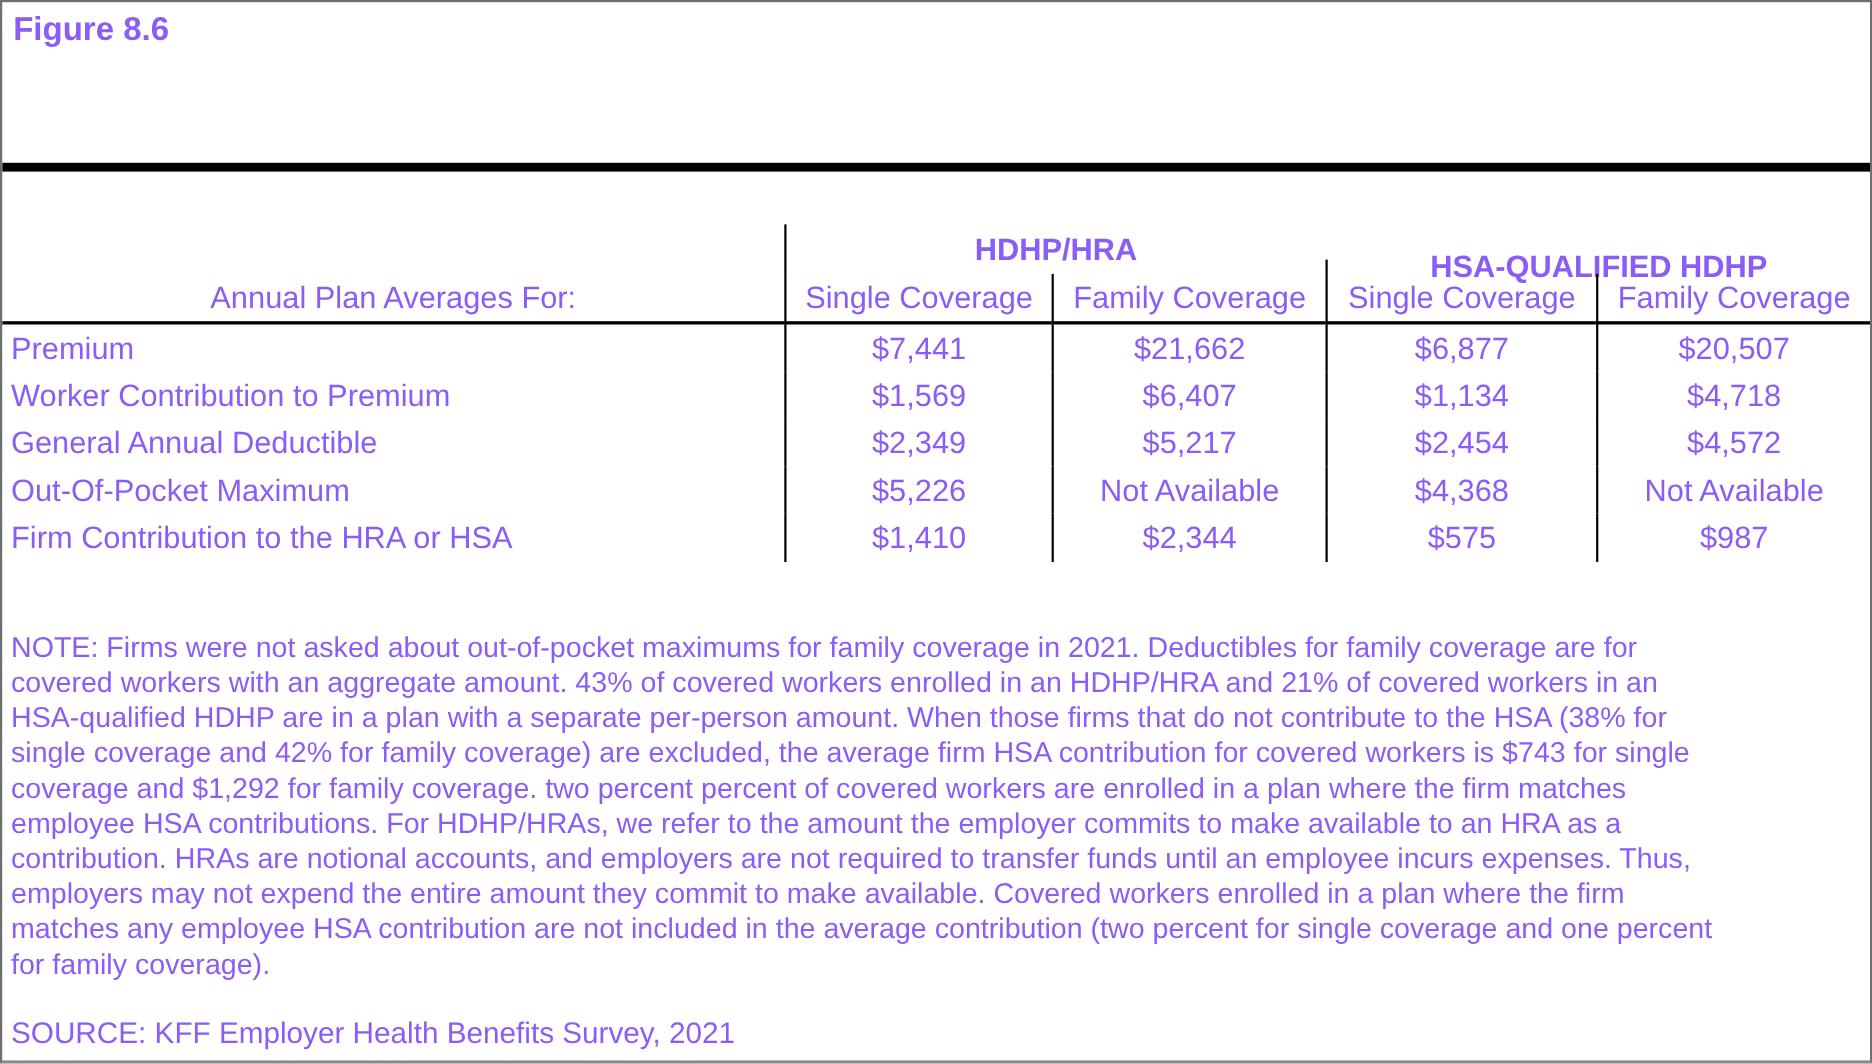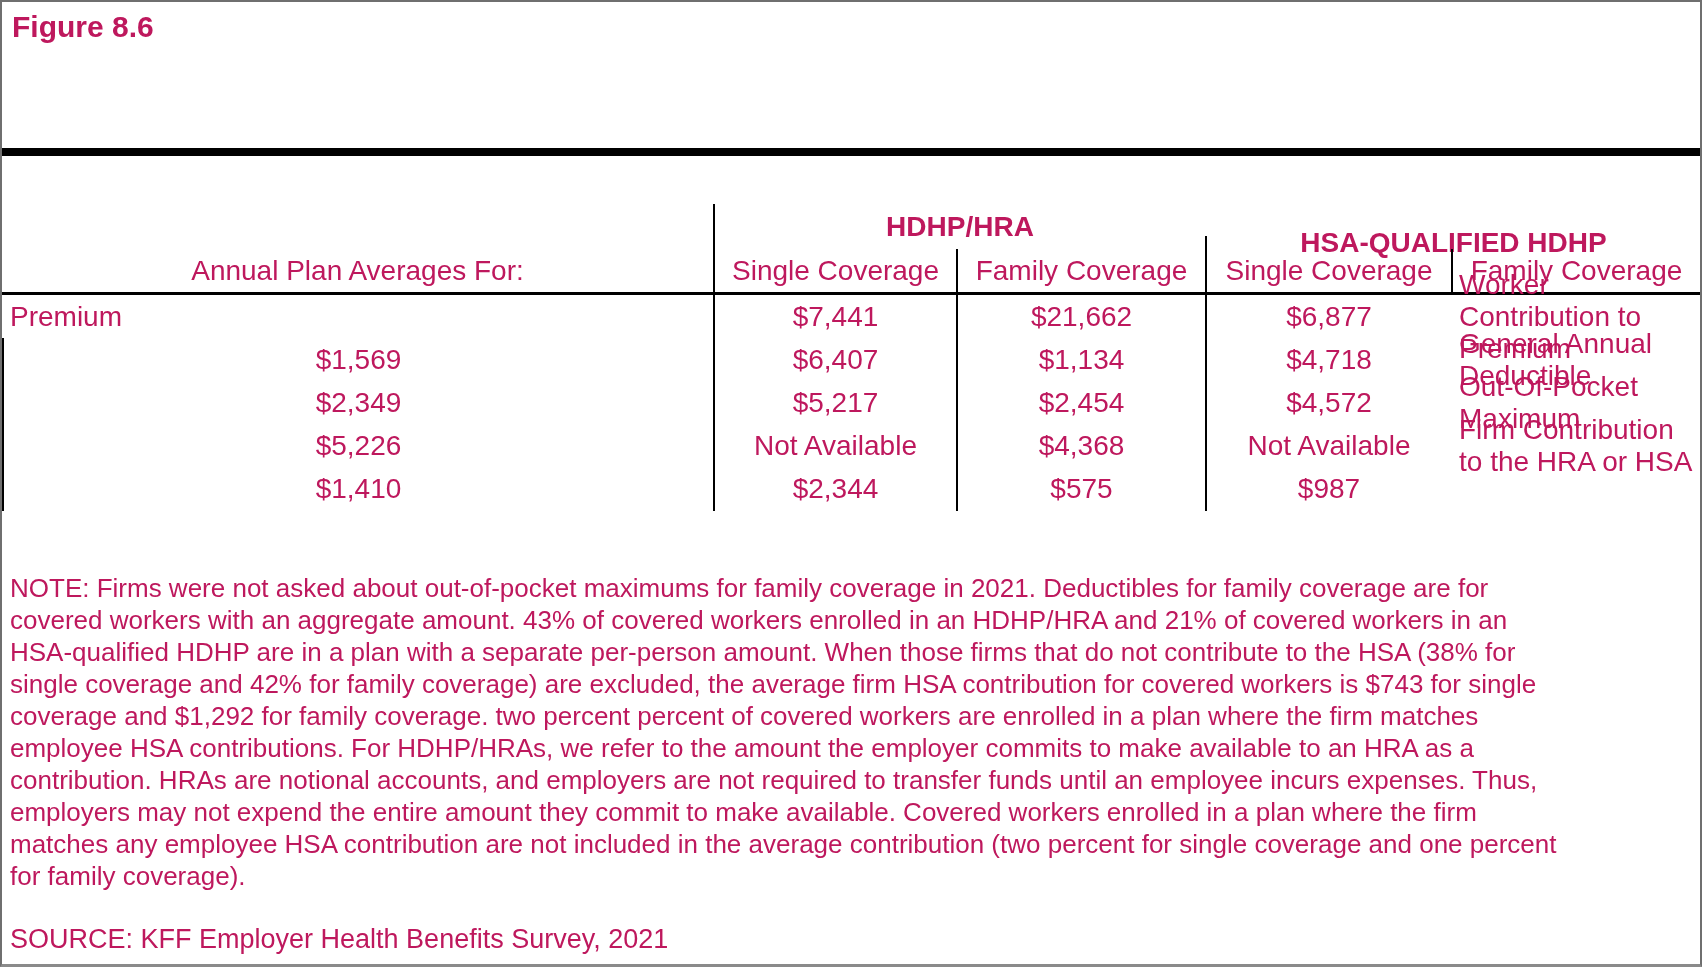--- a/index.html
+++ b/index.html
@@ -7,21 +7,21 @@
   body { font-family: "Liberation Sans", "DejaVu Sans", sans-serif; }
 
   .page {
     position: relative;
     width: 1702px;
     height: 967px;
     background: #ffffff;
     border: 2px solid #6f6f6f;
     border-bottom: 3px solid #8a8a8a;
     overflow: hidden;
-    color: #be185d;
+    color: #8b5cf6;
   }
 
   .fig-number {
     position: absolute; left: 10px; top: 8px;
     font-size: 30px; font-weight: bold; letter-spacing: 0px;
   }
   .fig-title {
     position: absolute; left: 10px; top: 74px;
     font-size: 30px; font-weight: bold;
   }
@@ -80,20 +80,21 @@
     <div class="cell sub">Annual Plan Averages For:</div>
     <div class="cell sub c2">Single Coverage</div>
     <div class="cell sub c3">Family Coverage</div>
     <div class="cell sub c4">Single Coverage</div>
     <div class="cell sub c5">Family Coverage</div>
 
     <div class="cell lbl">Premium</div>
     <div class="cell val v2">$7,441</div>
     <div class="cell val v3">$21,662</div>
     <div class="cell val v4">$6,877</div>
+    <div class="cell val v5">$20,507</div>
 
     <div class="cell lbl">Worker Contribution to Premium</div>
     <div class="cell val v2">$1,569</div>
     <div class="cell val v3">$6,407</div>
     <div class="cell val v4">$1,134</div>
     <div class="cell val v5">$4,718</div>
 
     <div class="cell lbl">General Annual Deductible</div>
     <div class="cell val v2">$2,349</div>
     <div class="cell val v3">$5,217</div>

